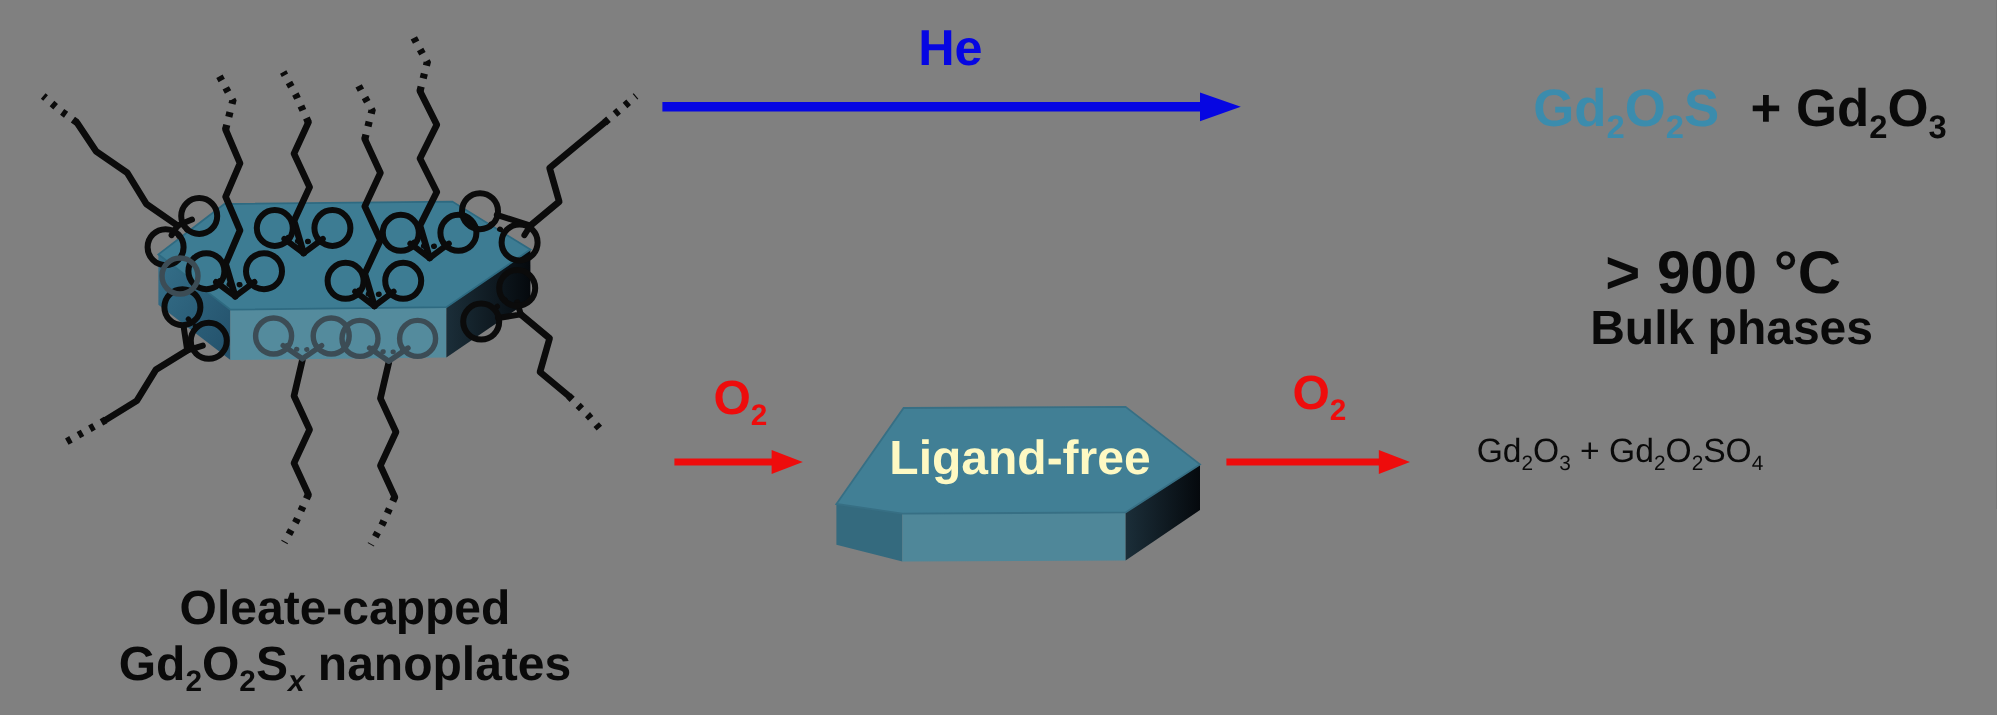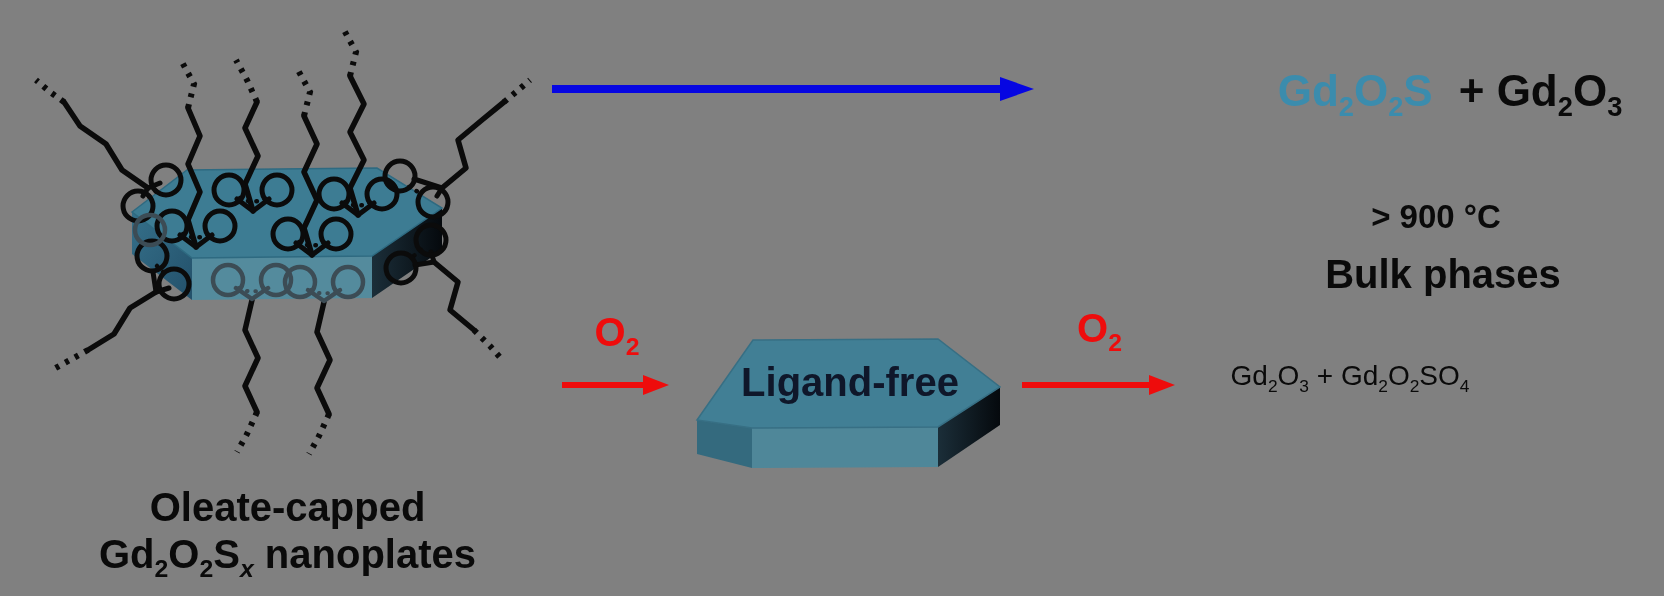--- a/index.html
+++ b/index.html
@@ -12,25 +12,25 @@
   .abs{position:absolute;}
   .ctr{text-align:center;}
   sub{font-size:0.62em; line-height:0;}
   sub i{font-style:italic;}
 
   
   .he-label{left:542px; top:16px; width:500px; font-size:42px; font-weight:700; color:var(--blue);}
   .temp-350{left:700px; top:194px; width:300px; font-size:42px; font-weight:700;}
   .products-top{left:1230px; top:66px; width:440px; font-size:44px; font-weight:700; white-space:nowrap;}
   .products-top .teal{color:var(--teal-text); margin-right:26px;}
-  .cond-900{left:1286px; top:198px; width:300px; font-size:33px; font-weight:700;}
+  .cond-900{left:1286px; top:198px; width:300px; font-size:50px; font-weight:700;}
   .bulk{left:1293px; top:252px; width:300px; font-size:40px; font-weight:700;}
   .o2-a{left:552px; top:310px; width:130px; font-size:40px; font-weight:700; color:var(--red);}
   .o2-b{left:1012px; top:306px; width:175px; font-size:40px; font-weight:700; color:var(--red);}
-  .ligand-free{left:695px; top:360px; width:310px; font-size:40px; font-weight:700; color:#0f172a;}
+  .ligand-free{left:695px; top:360px; width:310px; font-size:40px; font-weight:700; color:#fef9c3;}
   .products-bottom{left:1180px; top:360px; width:340px; font-size:28px; font-weight:400; white-space:nowrap;}
   .reactant-label{left:55px; top:484px; width:465px; font-size:40px; font-weight:700; line-height:1.17;}
 
   
   .chain{fill:none; stroke:#0b0b0b; stroke-width:5.5; stroke-linejoin:round; stroke-linecap:round;}
   .chain-dash{fill:none; stroke:#0b0b0b; stroke-width:6; stroke-linecap:butt; stroke-dasharray:4 7;}
   .arm{fill:none; stroke:#0b0b0b; stroke-width:5; stroke-linecap:round;}
   .dots{fill:none; stroke:#0b0b0b; stroke-width:4.5; stroke-linecap:round; stroke-dasharray:0.5 8;}
   .oc{fill:none; stroke:#0b0b0b; stroke-width:5;}
   .ocg{fill:none; stroke:#3c4c55; stroke-width:4.5;}
@@ -134,20 +134,21 @@
       <circle class="ocg" cx="300" cy="282" r="15"></circle>
         <circle class="ocg" cx="348" cy="282" r="15"></circle>
     </g>
   </svg>
 
   <div class="abs ctr reactant-label">
     <div>Oleate-capped</div>
     <div>Gd<sub>2</sub>O<sub>2</sub>S<sub><i>x</i></sub> nanoplates</div>
   </div>
 
+  <div class="abs ctr he-label">He</div>
 
   <svg class="abs" style="left:542px;top:74px" width="500" height="30" viewBox="0 0 500 30">
     <line x1="10" y1="15" x2="462" y2="15" stroke="var(--blue)" stroke-width="8"></line>
     <polygon points="458,3 492,15 458,27" fill="var(--blue)"></polygon>
   </svg>
 
 
   <div class="abs ctr products-top">
     <span class="teal">Gd<sub>2</sub>O<sub>2</sub>S</span><span>+ Gd<sub>2</sub>O<sub>3</sub></span>
   </div>

